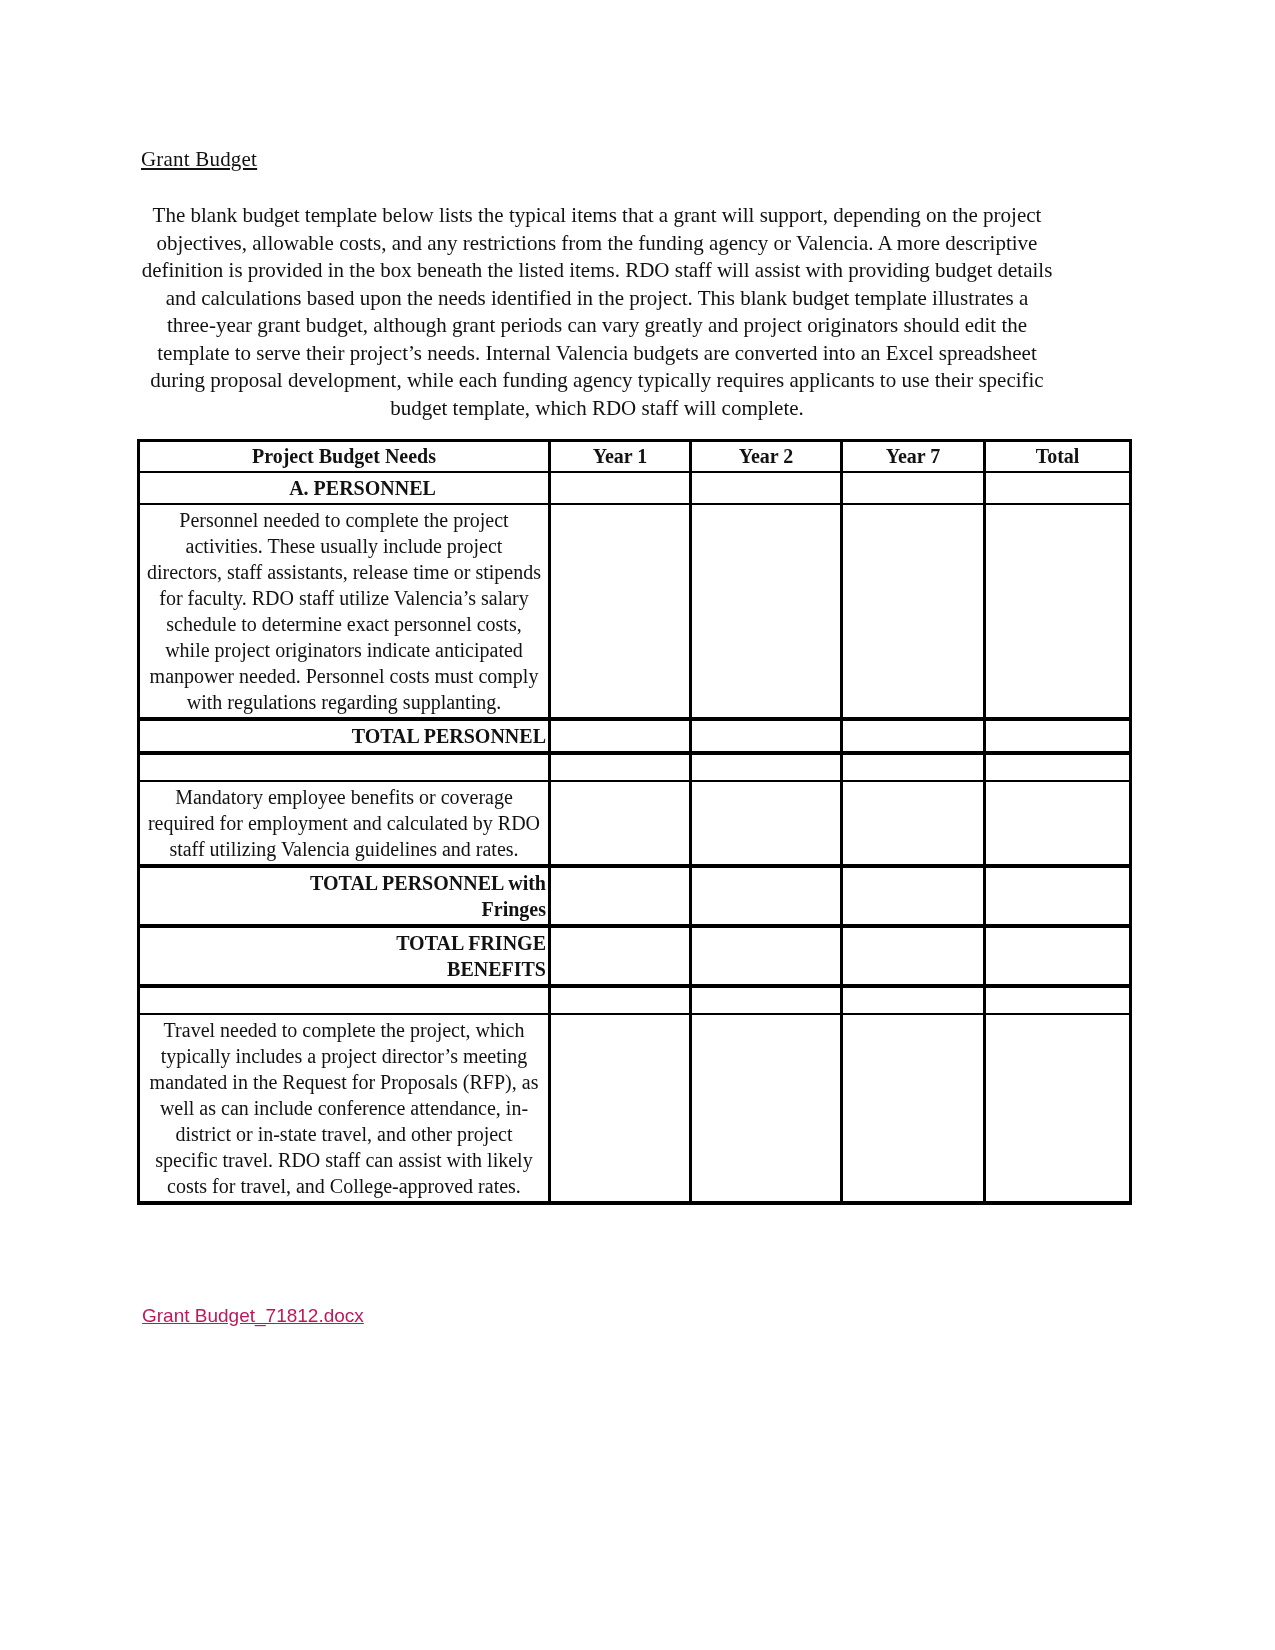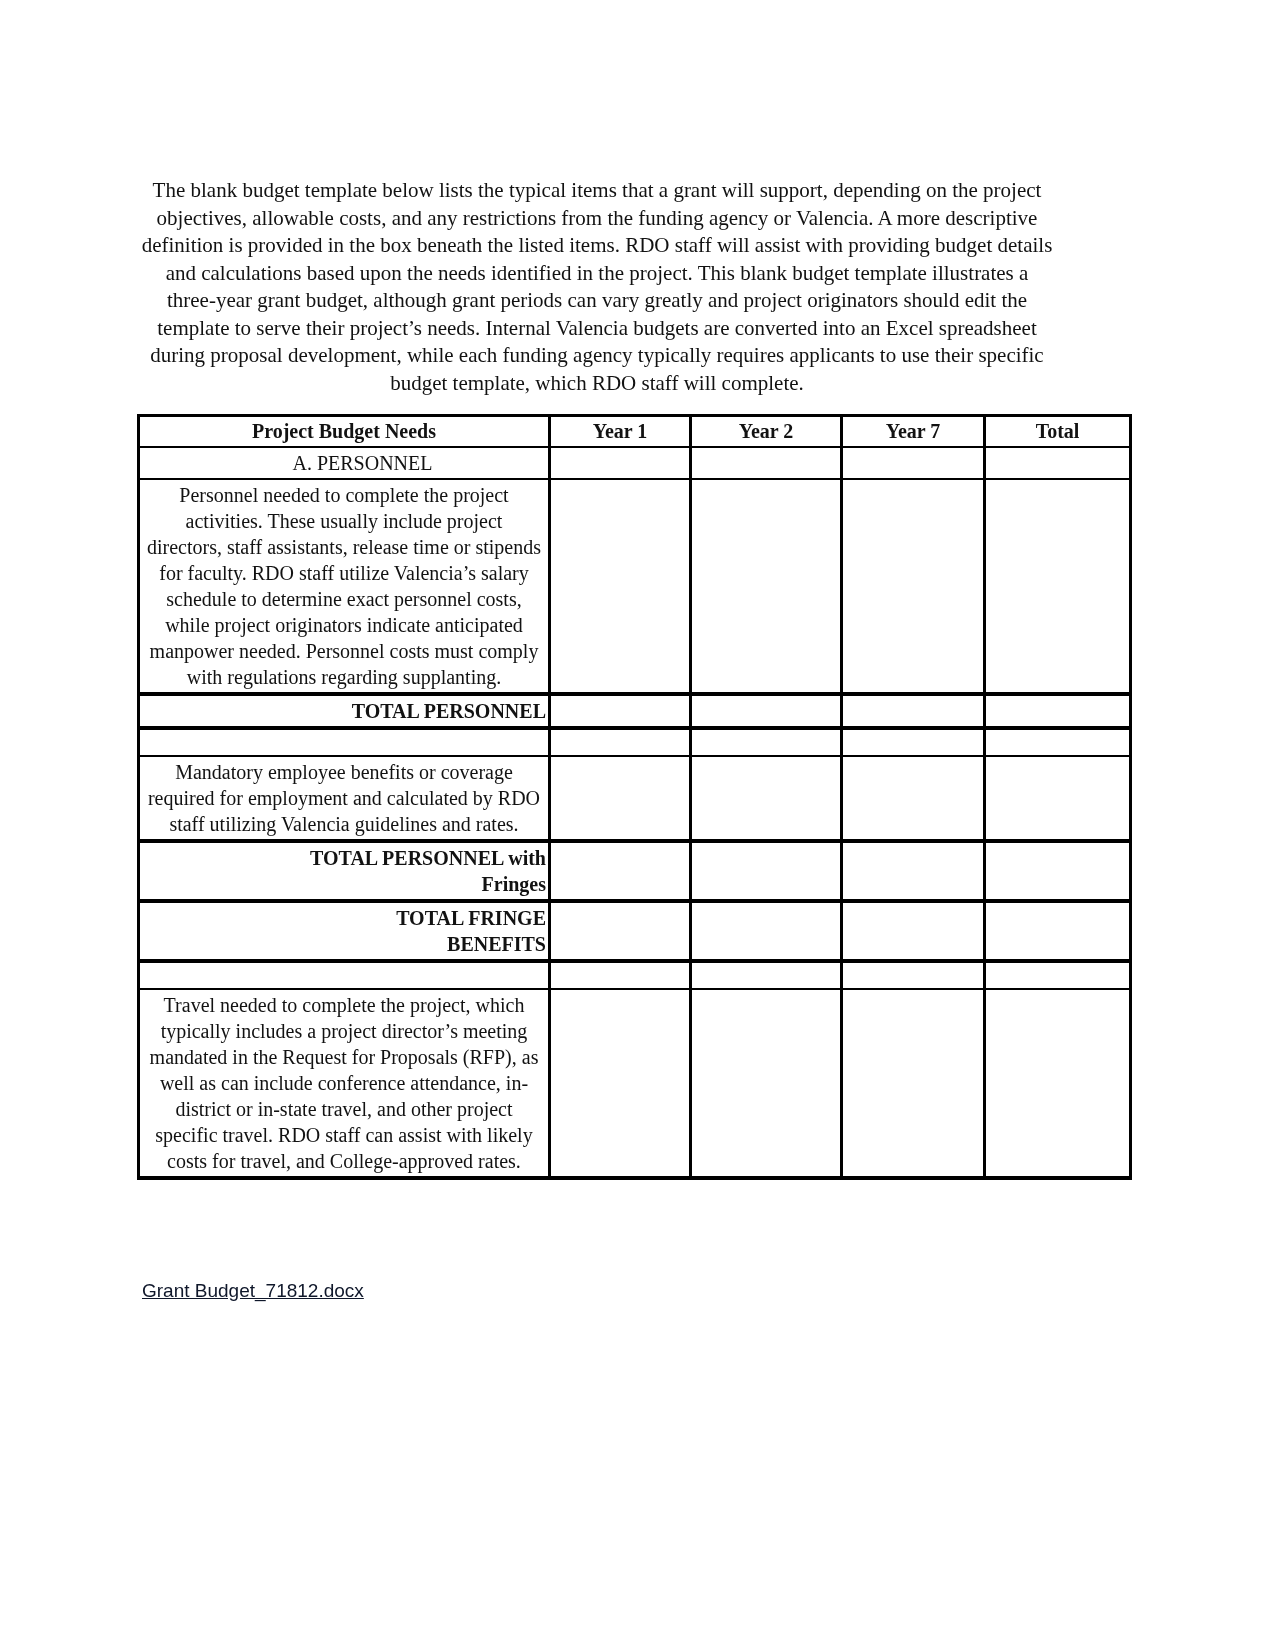--- a/index.html
+++ b/index.html
@@ -50,47 +50,48 @@
     text-align: center;
     font-weight: 400;
     overflow: hidden;
   }
   table.budget thead th {
     font-weight: 700;
     border-top-width: 3px;
     height: 29px;
     padding-top: 1px;
   }
-  tr.row-section td { font-weight: 400; height: 31px; padding-left: 44px; }
+  tr.row-section td { font-weight: 700; height: 31px; padding-left: 44px; }
   tr.row-blank td { height: 28px; }
   tr.row-total td { height: 33px; }
   tr.row-total td.label-cell {
     font-weight: 700;
     text-align: right;
     padding-right: 2px;
     white-space: pre-line;
   }
   td.desc-cell { padding-right: 22px; }
   tr.heavy-top td { border-top-width: 4px; margin-left: 45px; }
   tr.heavy-bottom td { border-bottom-width: 4px; }
   .footer-link {
     display: inline-block;
     margin: 100px 0 0 1px;
     font-family: "Liberation Sans", sans-serif;
     font-size: 19px;
-    color: #0f172a;
+    color: #be185d;
     text-decoration: underline;
     cursor: pointer;
   }
 </style>
 </head>
 <body>
 
 <div class="page">
 
+  <h1 class="doc-title">Grant Budget</h1>
 
   <p class="intro">The blank budget template below lists the typical items that a grant will support, depending on the project objectives, allowable costs, and any restrictions from the funding agency or Valencia. A more descriptive definition is provided in the box beneath the listed items. RDO staff will assist with providing budget details and calculations based upon the needs identified in the project. This blank budget template illustrates a three-year grant budget, although grant periods can vary greatly and project originators should edit the template to serve their project’s needs. Internal Valencia budgets are converted into an Excel spreadsheet during proposal development, while each funding agency typically requires applicants to use their specific budget template, which RDO staff will complete.</p>
 
   <table class="budget">
     <colgroup>
       <col style="width:411px">
       <col style="width:141px">
       <col style="width:151px">
       <col style="width:143px">
       <col style="width:146px">

